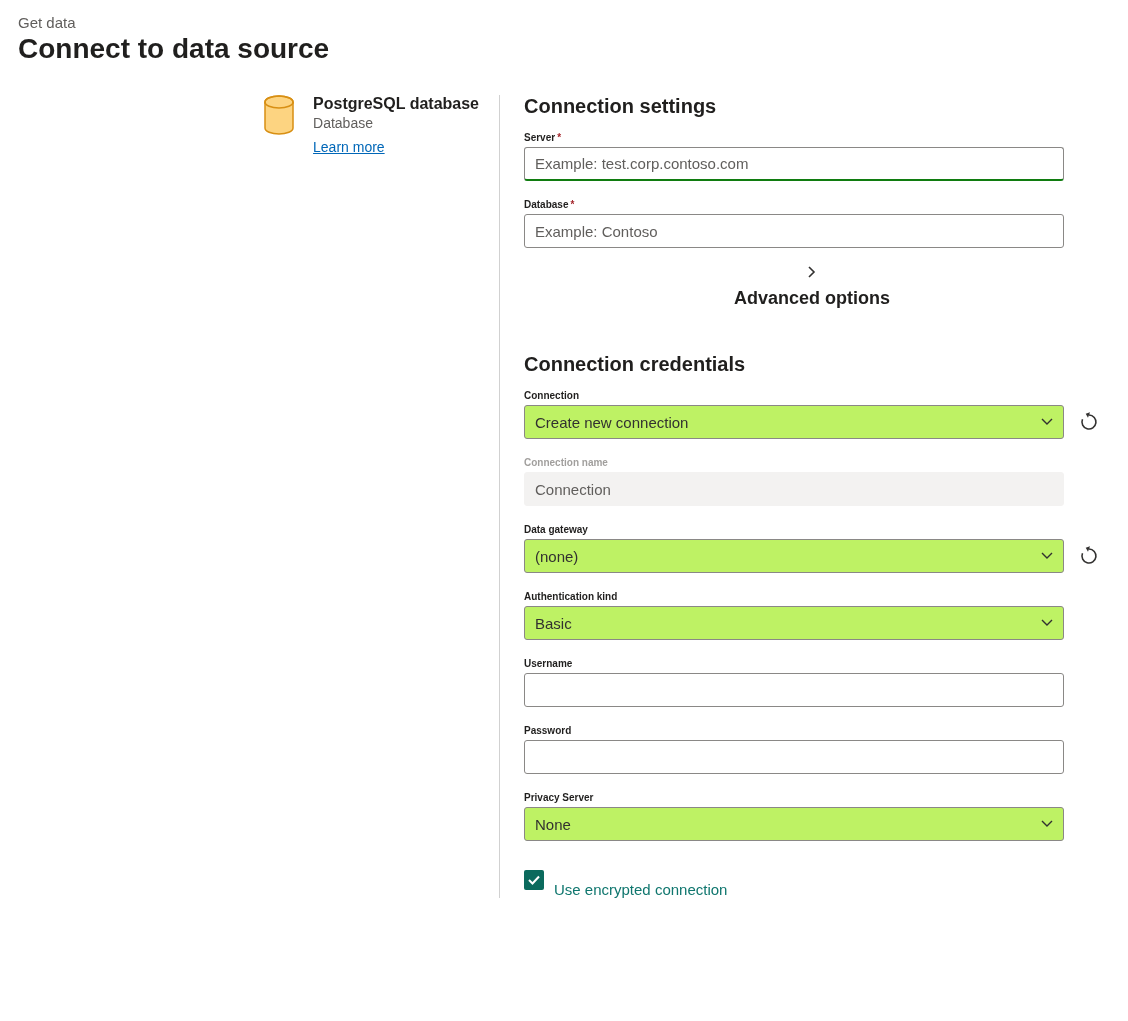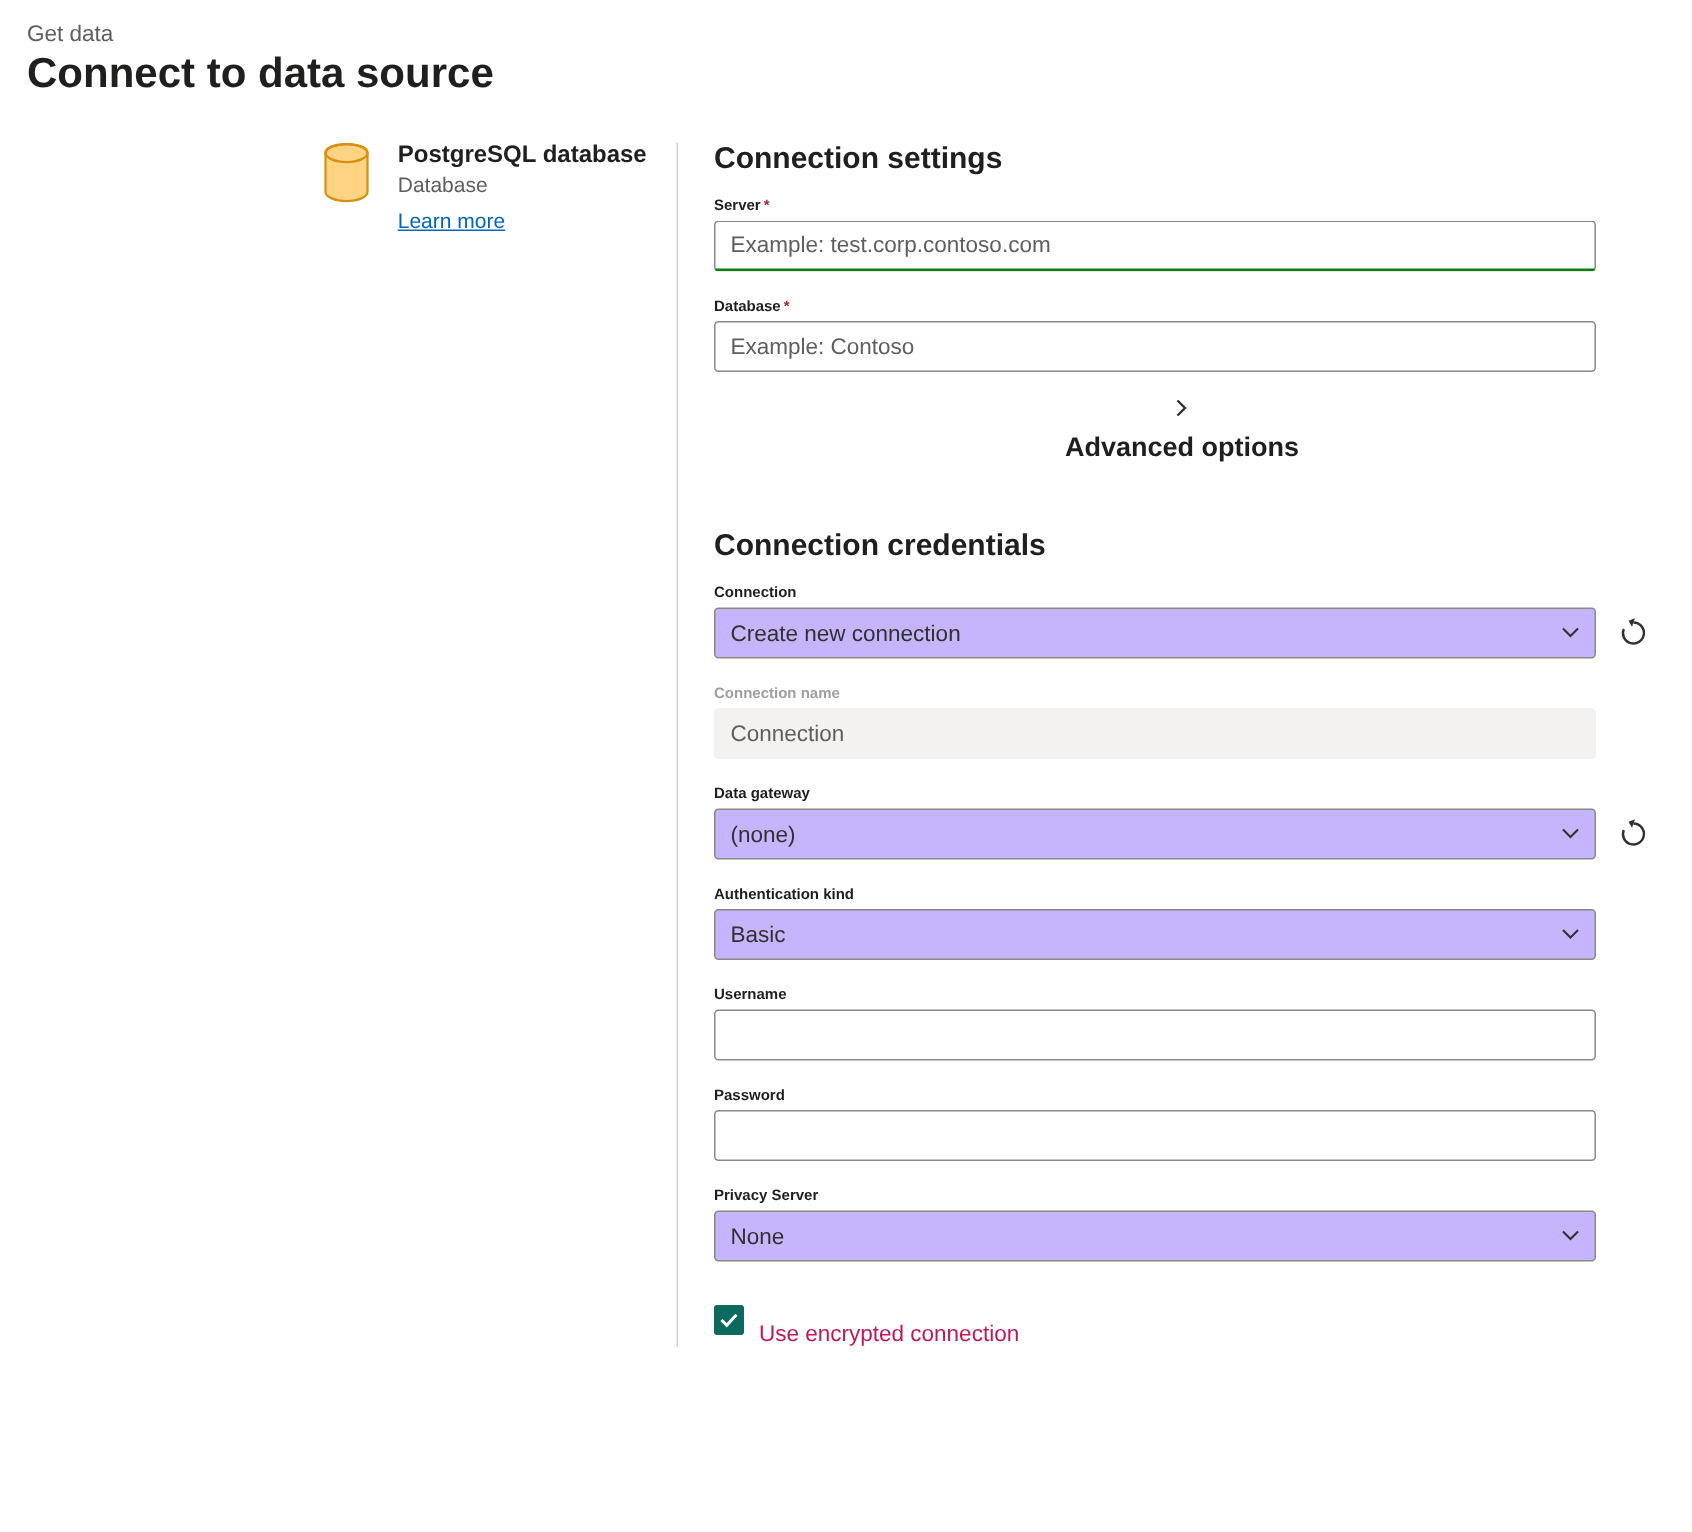--- a/index.html
+++ b/index.html
@@ -101,21 +101,21 @@
   .req {
     color: #a4262c;
     margin-left: 2px;
   }
   .input-row {
     display: flex;
     align-items: center;
     gap: 14px;
   }
   .text-input, .select-box {
-    width: 588px;
+    width: 540px;
     height: 34px;
     border: 1px solid #8a8886;
     border-radius: 3px;
     padding: 0 10px;
     font-size: 15px;
     font-family: inherit;
     color: #323130;
     background: #fff;
     outline: none;
     display: flex;
@@ -128,21 +128,21 @@
   .text-input.focused {
     border-bottom: 2px solid #107c10;
   }
   .text-input.disabled {
     background: #f3f2f1;
     border: 1px solid #f3f2f1;
     color: #a19f9d;
   }
   .select-box {
     cursor: pointer;
-    background: #c4b5fd;
+    background: #bef264;
   }
   .select-value {
     font-size: 15px;
     color: #323130;
   }
   .chevron {
     width: 12px;
     height: 12px;
     flex-shrink: 0;
   }
@@ -181,21 +181,21 @@
     background: #0b6a5d;
     border-radius: 2px;
     display: flex;
     align-items: center;
     justify-content: center;
     cursor: pointer;
   }
   .checkbox svg { width: 14px; height: 14px; }
   .checkbox-label {
     font-size: 15px;
-    color: #be185d;
+    color: #0f766e;
     margin-top: 20px;
   }
 </style>
 </head>
 <body>
 
 <div class="page">
   <div class="breadcrumb">Get data</div>
   <h1 class="page-title">Connect to data source</h1>
 

